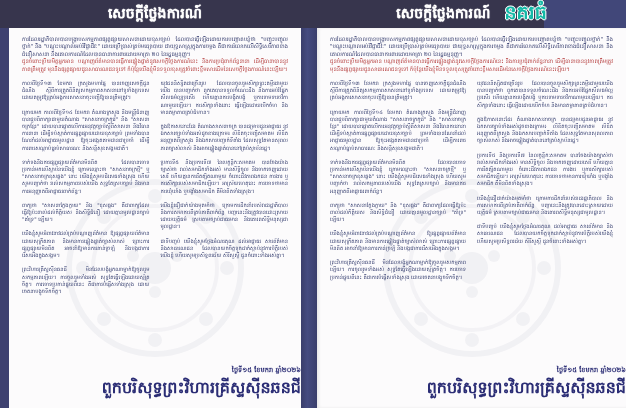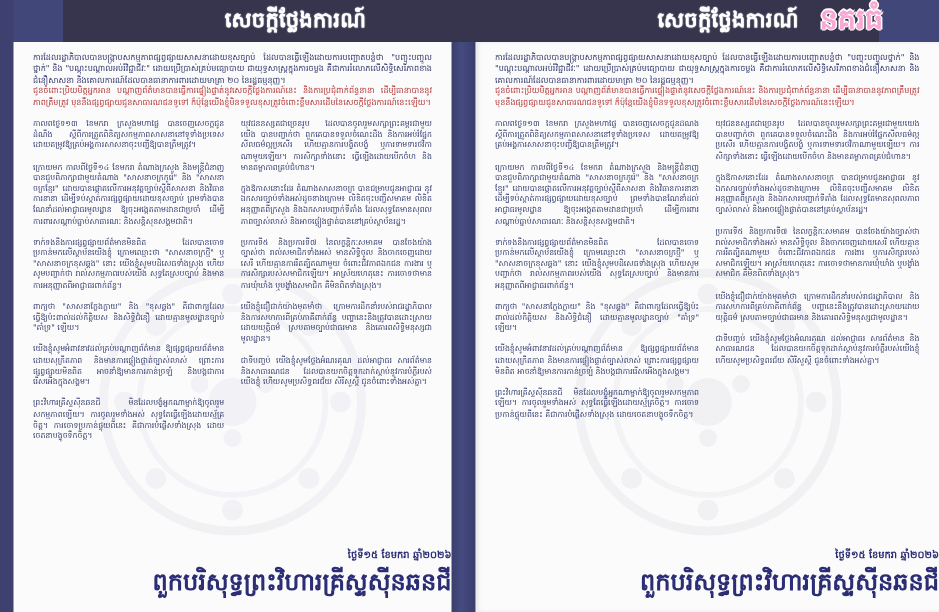--- a/index.html
+++ b/index.html
@@ -2,27 +2,27 @@
 <html><head>
 <meta charset="utf-8">
 <style>
   * { margin:0; padding:0; box-sizing:border-box; }
   html,body { width:626px; height:408px; overflow:hidden; background:#3e4170;
               font-family:"DejaVu Sans", sans-serif; }
   .canvas { position:relative; width:626px; height:408px; background:#414779; }
 
   
   .header-band { position:absolute; top:0; left:0; width:544px; height:28px;
-                 background:#37354d; z-index:5; display:flex;margin-left:42px; }
+                 background:#37354d; z-index:5; display:flex; }
   .header-cell { display:flex; align-items:center; justify-content:center; }
   .header-cell.left  { position:absolute; left:9px;   width:292px; height:28px; }
   .header-cell.right { position:absolute; left:317px; width:309px; height:28px; gap:14px; }
   .doc-title { color:#ffffff; font-weight:bold; font-size:14px; letter-spacing:.2px;
                text-shadow:0 0 1px #fff; white-space:nowrap; }
-  .nokor-logo { color:#f9a8d4; font-weight:bold; font-size:19px; white-space:nowrap;
+  .nokor-logo { color:#14b8a6; font-weight:bold; font-size:19px; white-space:nowrap;
                 text-shadow:-1px 0 #fff,1px 0 #fff,0 -1px #fff,0 1px #fff; }
 
   
   .strip { position:absolute; top:0; height:408px; z-index:2; }
   .strip.left-edge { left:0; width:9px; background:#3e4170; }
   .strip.center    { left:301px; width:16px;
                      background:linear-gradient(90deg,#3a3e6b,#454b80 40%,#3a3e6b); }
 
   
   .page { position:absolute; top:28px; height:380px; background:#fcfbfc; z-index:3;

